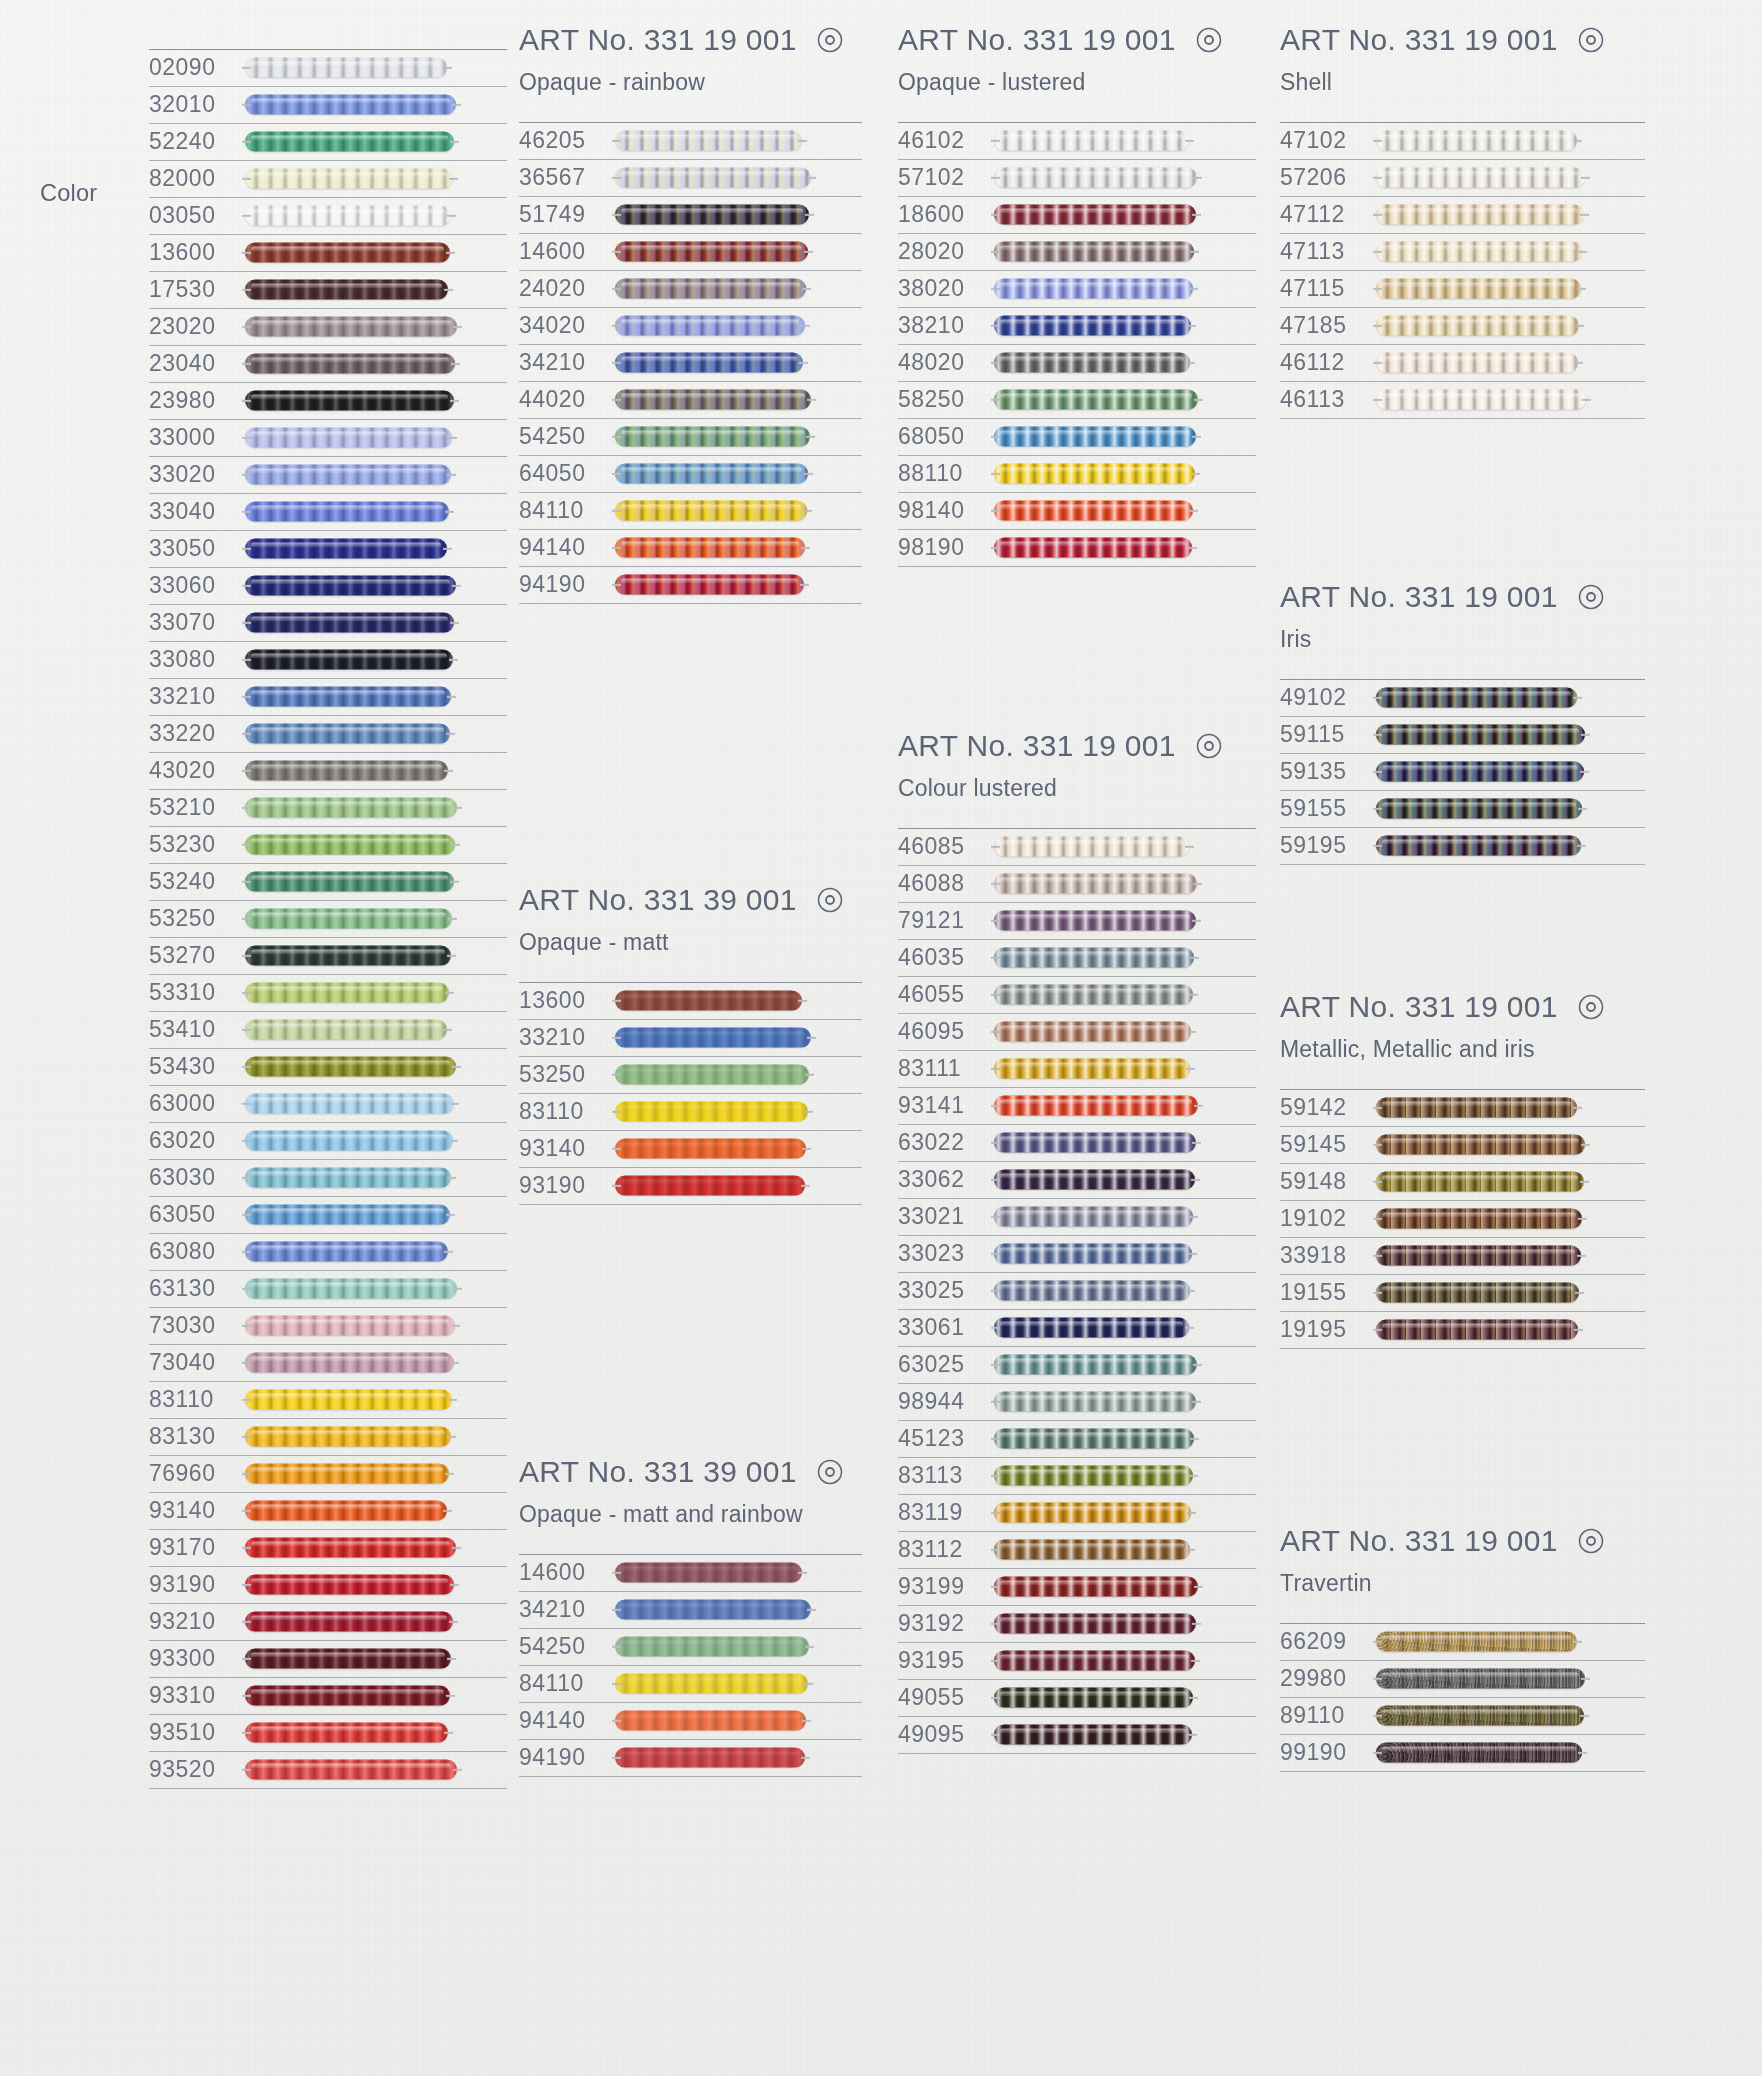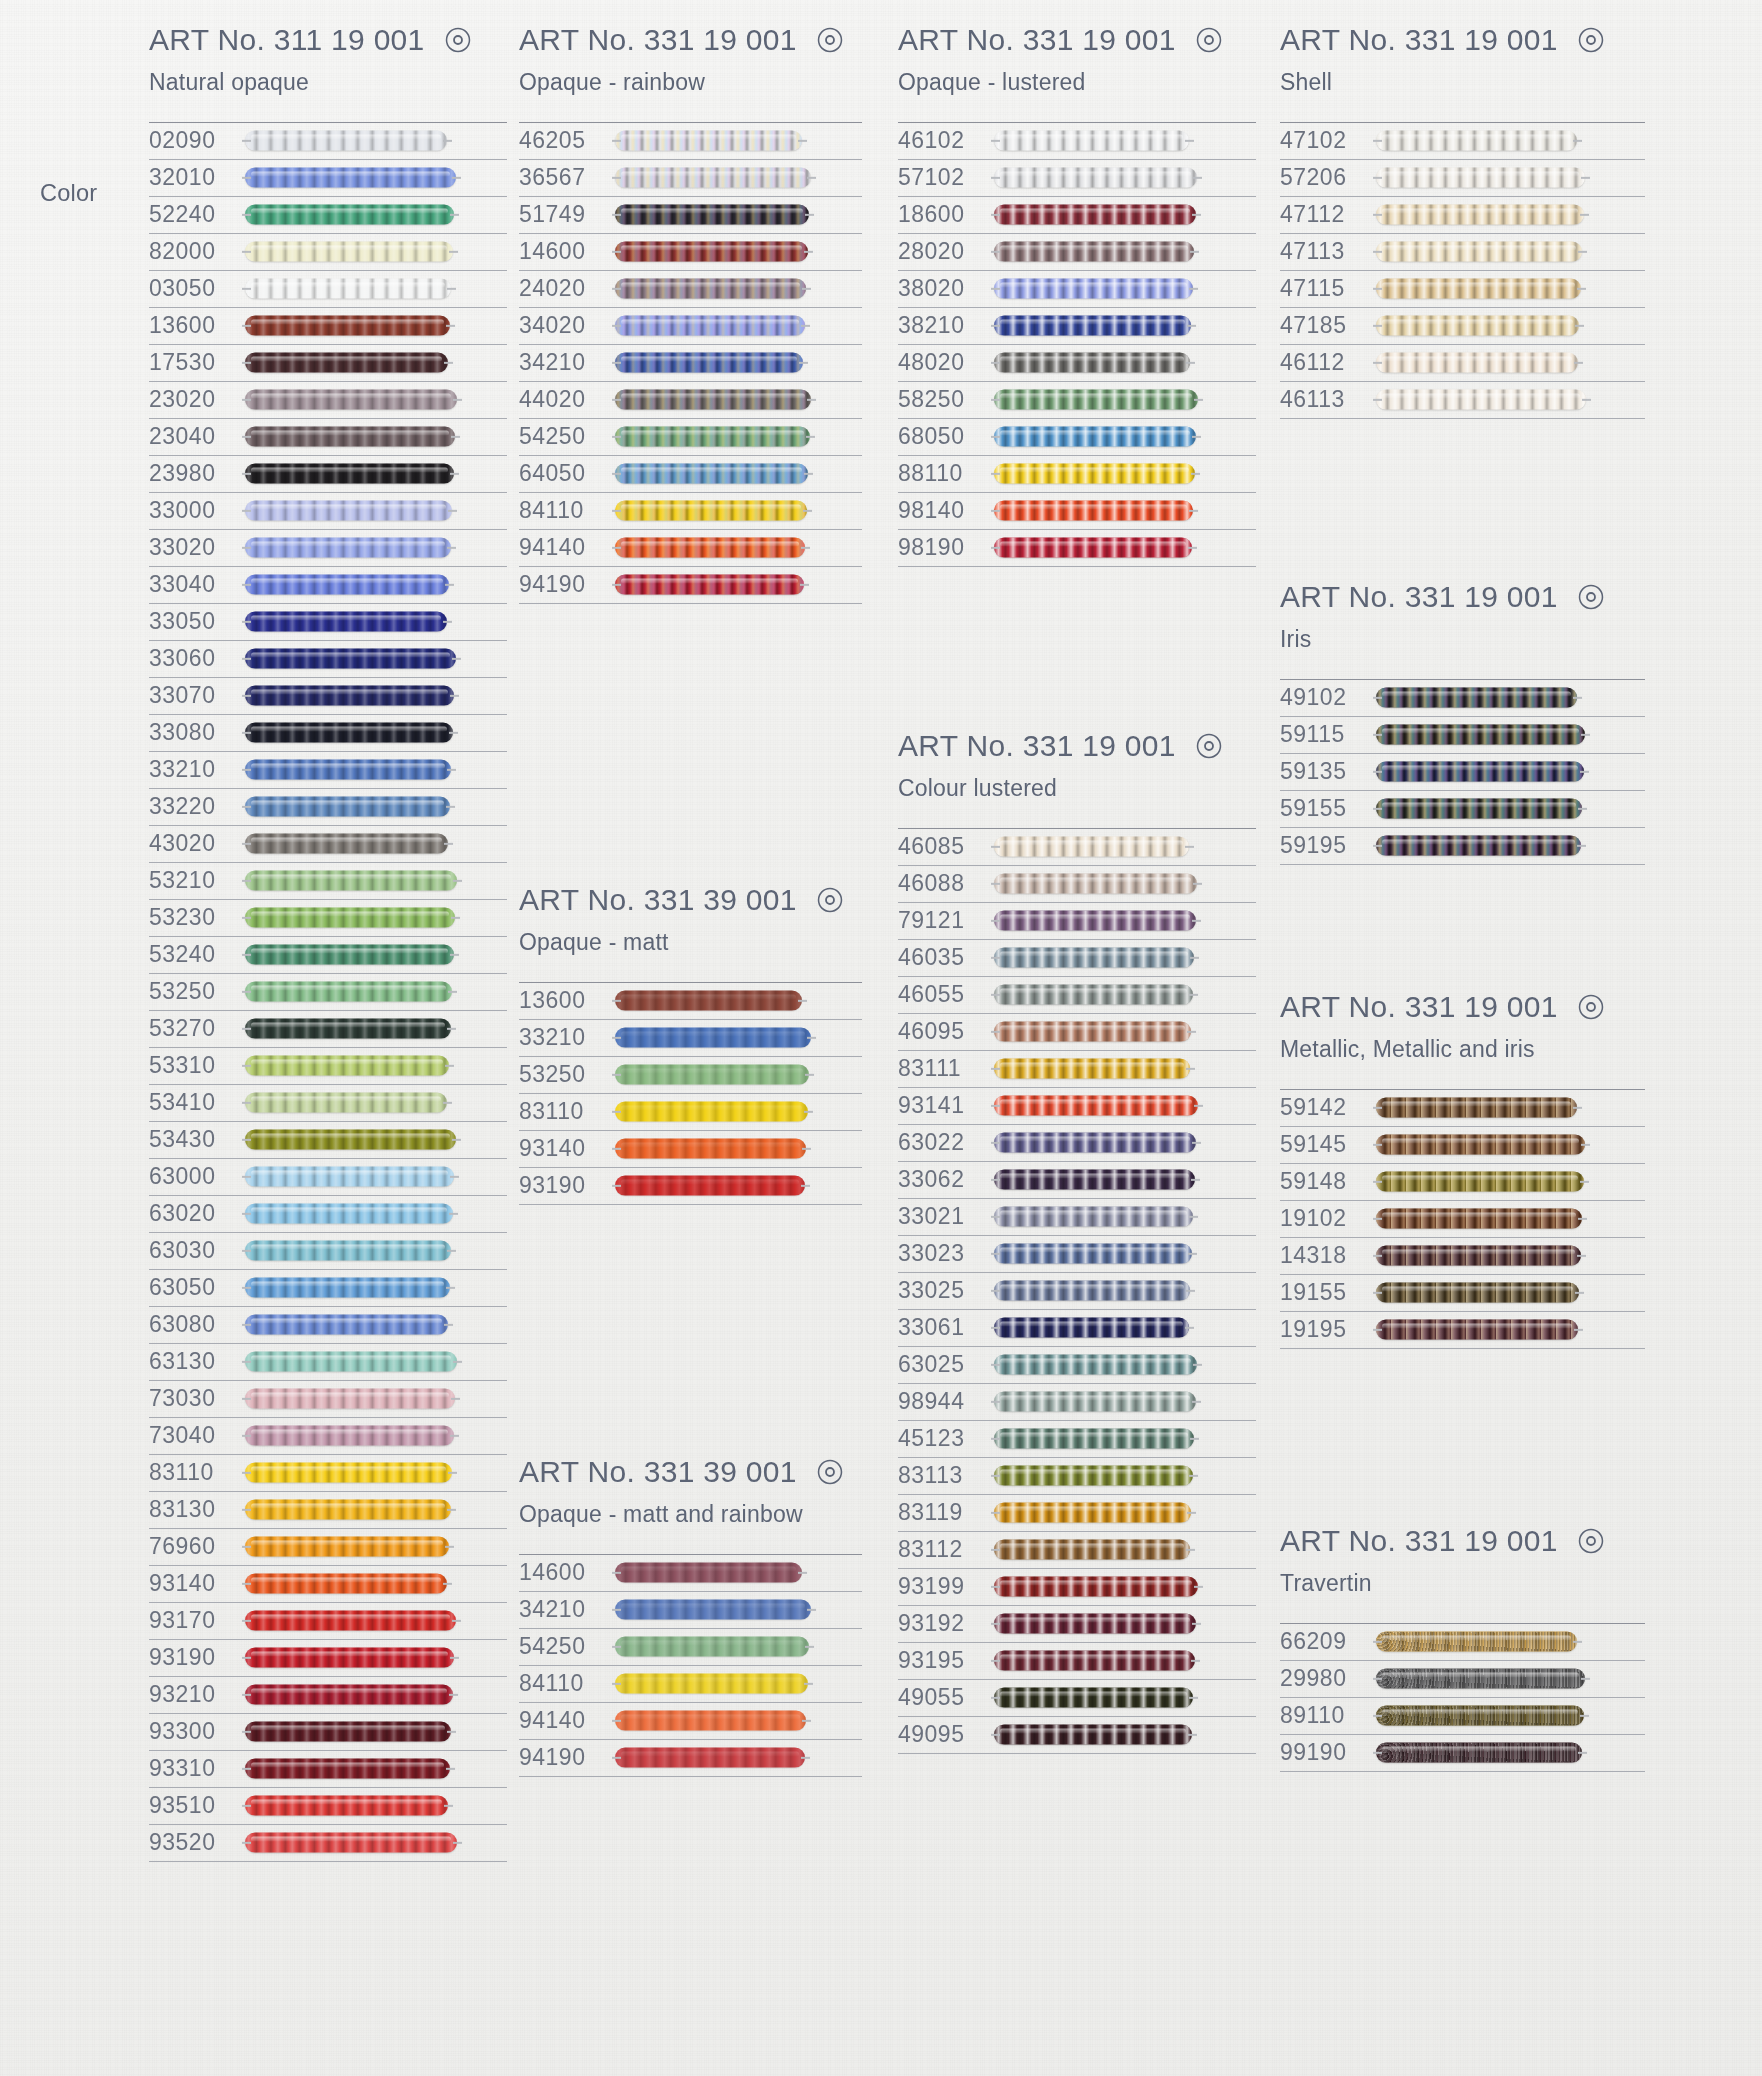--- a/index.html
+++ b/index.html
@@ -186,32 +186,20 @@
 </style>
 </head>
 <body>
 
 <div class="sheet">
 
   <div id="color-label">Color</div>
 
   <div class="col" id="col1">
       <div class="section" style="top: 23px;">
-        <div class="sec-head">
-          <div class="art-line">
-            <div class="art-no">ART No. 311 19 001</div>
-            <span>
-              <svg class="ring-icon" width="26" height="26" viewBox="0 0 34 34" aria-hidden="true">
-                <circle cx="17" cy="17" r="15" fill="none" stroke="#5c6475" stroke-width="2"></circle>
-                <circle cx="17" cy="17" r="5.2" fill="none" stroke="#5c6475" stroke-width="2.4"></circle>
-              </svg>
-            </span>
-          </div>
-          <div class="sec-sub">Natural opaque</div>
-        </div>
         <div class="rows">
           <div class="row">
             <div class="code">02090</div>
             <div class="strand-wrap">
               <div class="strand plain" style="background: rgb(226, 229, 234); width: 202px;">
                 <span class="thread-l"></span>
                 <span class="thread-r"></span>
               </div>
             </div>
           </div>
@@ -1468,21 +1456,21 @@
           <div class="row">
             <div class="code">19102</div>
             <div class="strand-wrap">
               <div class="strand metallic" style="background: rgb(112, 58, 31); width: 206px;">
                 <span class="thread-l"></span>
                 <span class="thread-r"></span>
               </div>
             </div>
           </div>
           <div class="row">
-            <div class="code">14318</div>
+            <div class="code">33918</div>
             <div class="strand-wrap">
               <div class="strand metallic" style="background: rgb(74, 37, 44); width: 205px;">
                 <span class="thread-l"></span>
                 <span class="thread-r"></span>
               </div>
             </div>
           </div>
           <div class="row">
             <div class="code">19155</div>
             <div class="strand-wrap">

